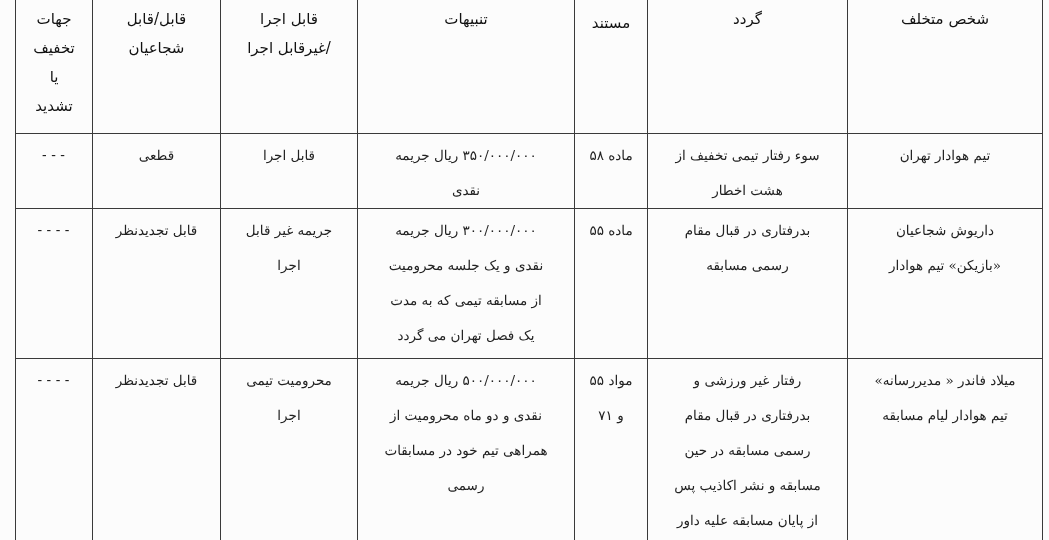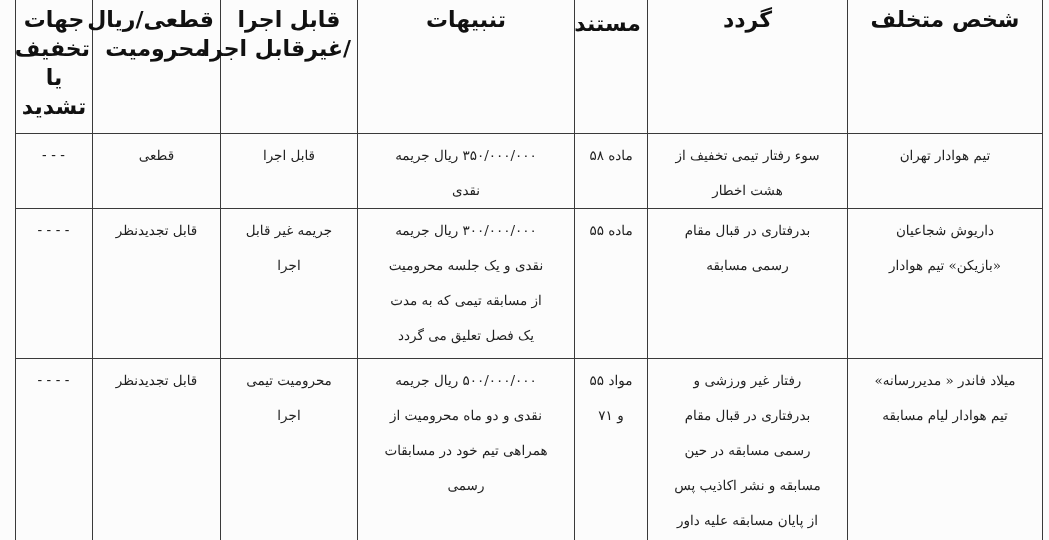--- a/index.html
+++ b/index.html
@@ -1,20 +1,20 @@
 <!DOCTYPE html>
 <html><head>
   <meta charset="utf-8">
   <style>
     html, body { margin: 0; padding: 0; background: #fdfdfd; }
     body { width: 1049px; height: 540px; overflow: hidden; position: relative; font-family: "DejaVu Sans", sans-serif; color: #1a1a1a; }
     .page { position: absolute; left: 0; top: 0; width: 1049px; height: 540px; background: #fcfcfc; }
     table.doc { position: absolute; left: 15px; top: -2px; border-collapse: collapse; direction: rtl; table-layout: fixed; width: 1027px; }
     table.doc td, table.doc th { border: 1.3px solid #3a3a3a; vertical-align: top; text-align: center; padding: 0 6px; }
-    th { font-weight: bold; font-size: 22px; line-height: 29px; padding-top: 6px !important; color: #111; }
+    th { font-weight: normal; font-size: 15px; line-height: 29px; padding-top: 6px !important; color: #111; }
     td { font-family: "DejaVu Serif", serif; font-size: 13.5px; line-height: 35px; color: #222; padding-top: 4px !important; }
     .h-row { height: 135px; }
     .r1 { height: 70px; }
     .r2 { height: 150px; }
     .r3 { height: 200px; }
     .line { display: block; white-space: nowrap; }
     .dash { font-family: "DejaVu Sans Mono", monospace; letter-spacing: 1px; }
   </style>
 </head>
 <body>
@@ -42,22 +42,22 @@
             <span class="line">مستند</span>
           </th>
       <th>
             <span class="line">تنبیهات</span>
           </th>
       <th>
         <span class="line">قابل اجرا</span>
         <span class="line">/غیرقابل اجرا</span>
       </th>
       <th>
-        <span class="line">قطعی/ریال</span>
-        <span class="line">محرومیت</span>
+        <span class="line">قابل/قابل</span>
+        <span class="line">شجاعیان</span>
       </th>
       <th style="padding-left:2px;padding-right:2px;">
         <span class="line">جهات</span>
         <span class="line">تخفیف</span>
         <span class="line">یا</span>
         <span class="line">تشدید</span>
       </th>
     </tr>
 
     <tr class="r1">
@@ -95,21 +95,21 @@
         <span class="line">بدرفتاری در قبال مقام</span>
         <span class="line">رسمی مسابقه</span>
       </td>
       <td>
             <span class="line">ماده ۵۵</span>
           </td>
       <td>
         <span class="line">۳۰۰/۰۰۰/۰۰۰ ریال جریمه</span>
         <span class="line">نقدی و یک جلسه محرومیت</span>
         <span class="line">از مسابقه تیمی که به مدت</span>
-        <span class="line">یک فصل تعلیق می گردد</span>
+        <span class="line">یک فصل تهران می گردد</span>
       </td>
       <td>
         <span class="line">جریمه غیر قابل</span>
         <span class="line">اجرا</span>
       </td>
       <td>
             <span class="line">قابل تجدیدنظر</span>
           </td>
       <td>
             <span class="line dash">----</span>

